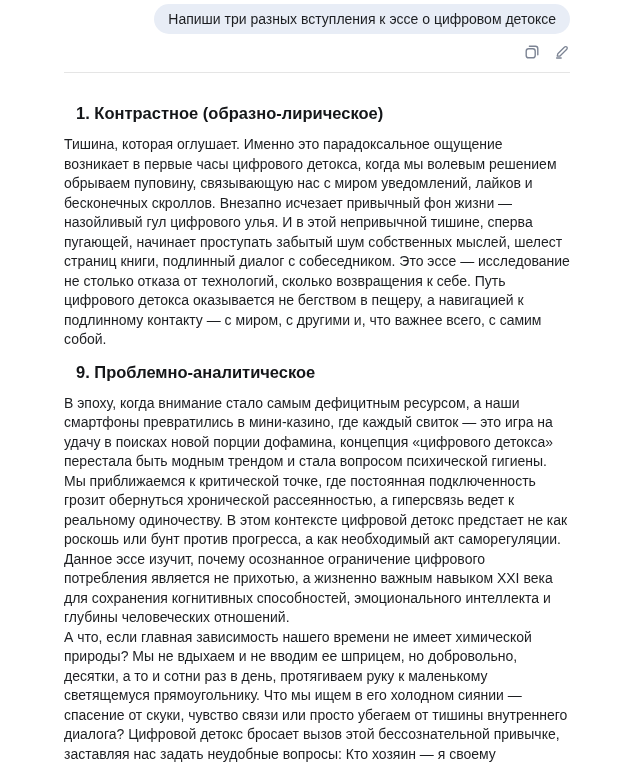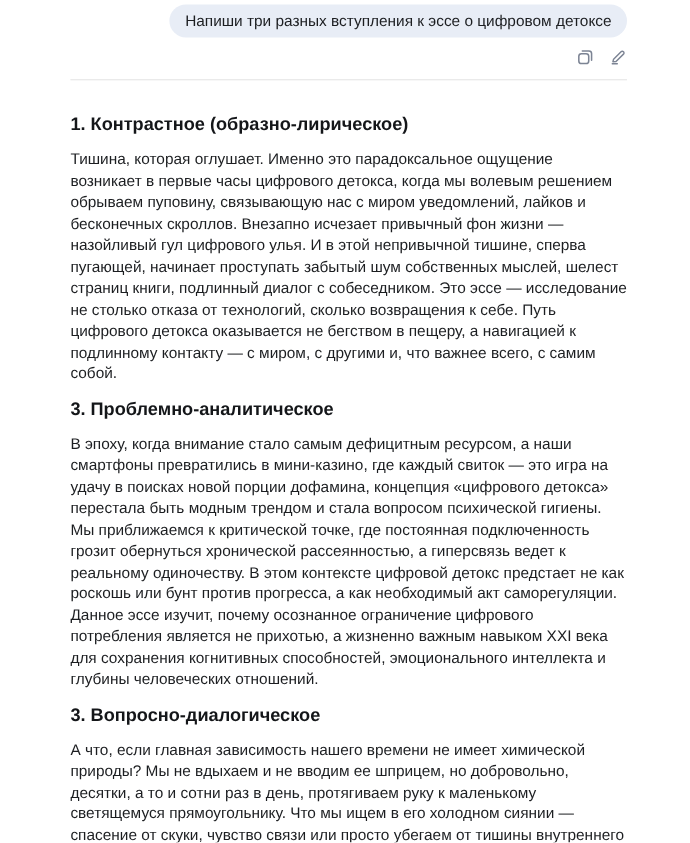--- a/index.html
+++ b/index.html
@@ -65,21 +65,21 @@
     border: none;
     border-top: 1px solid #e5e5e5;
     margin: 7px 0 0 0;
     height: 0;
   }
   .assistant h3 {
     font-size: 16.5px;
     line-height: 21px;
     font-weight: 700;
     color: #141619;
-    margin: 12px 0 11px 0;
+    margin: 12px 0 11px 12px;
   }
   .assistant h3.first { margin-top: 30px; }
   .lead { font-weight: 400; }
 </style>
 </head>
 <body>
 
 <div class="page">
   <div class="chat">
 
@@ -106,21 +106,20 @@
       </button>
     </div>
 
     <div class="assistant">
 
       <hr>
 
       <h3 class="first">1. Контрастное (образно-лирическое)</h3>
       <p><span class="lead">Тишина, которая оглушает.</span><span> Именно это парадоксальное ощущение возникает в первые часы цифрового детокса, когда мы волевым решением обрываем пуповину, связывающую нас с миром уведомлений, лайков и бесконечных скроллов. Внезапно исчезает привычный фон жизни — назойливый гул цифрового улья. И в этой непривычной тишине, сперва пугающей, начинает проступать забытый шум собственных мыслей, шелест страниц книги, подлинный диалог с собеседником. Это эссе — исследование не столько отказа от технологий, сколько возвращения к себе. Путь цифрового детокса оказывается не бегством в пещеру, а навигацией к подлинному контакту — с миром, с другими и, что важнее всего, с самим собой.</span></p>
 
-      <h3>3. Проблемно-аналитическое</h3>
+      <h3>9. Проблемно-аналитическое</h3>
       <p><span class="lead"></span><span>В эпоху, когда внимание стало самым дефицитным ресурсом, а наши смартфоны превратились в мини-казино, где каждый свиток — это игра на удачу в поисках новой порции дофамина, концепция «цифрового детокса» перестала быть модным трендом и стала вопросом психической гигиены. Мы приближаемся к критической точке, где постоянная подключенность грозит обернуться хронической рассеянностью, а гиперсвязь ведет к реальному одиночеству. В этом контексте цифровой детокс предстает не как роскошь или бунт против прогресса, а как необходимый акт саморегуляции. Данное эссе изучит, почему осознанное ограничение цифрового потребления является не прихотью, а жизненно важным навыком XXI века для сохранения когнитивных способностей, эмоционального интеллекта и глубины человеческих отношений.</span></p>
 
-      <h3>3. Вопросно-диалогическое</h3>
       <p><span class="lead"></span><span>А что, если главная зависимость нашего времени не имеет химической природы? Мы не вдыхаем и не вводим ее шприцем, но добровольно, десятки, а то и сотни раз в день, протягиваем руку к маленькому светящемуся прямоугольнику. Что мы ищем в его холодном сиянии — спасение от скуки, чувство связи или просто убегаем от тишины внутреннего диалога? Цифровой детокс бросает вызов этой бессознательной привычке, заставляя нас задать неудобные вопросы: Кто хозяин — я своему устройству или оно мне? Обогащает ли меня этот поток информации или лишь создает иллюзию насыщенной жизни? Это эссе станет попыткой найти ответы, исследуя цифровой детокс как социальный эксперимент над самими собой, цель которого — не отрицать технологии, а восстановить суверенитет собственного внимания и времени.</span></p>
     </div>
 
   </div>
 </div>
 
 </body></html>

